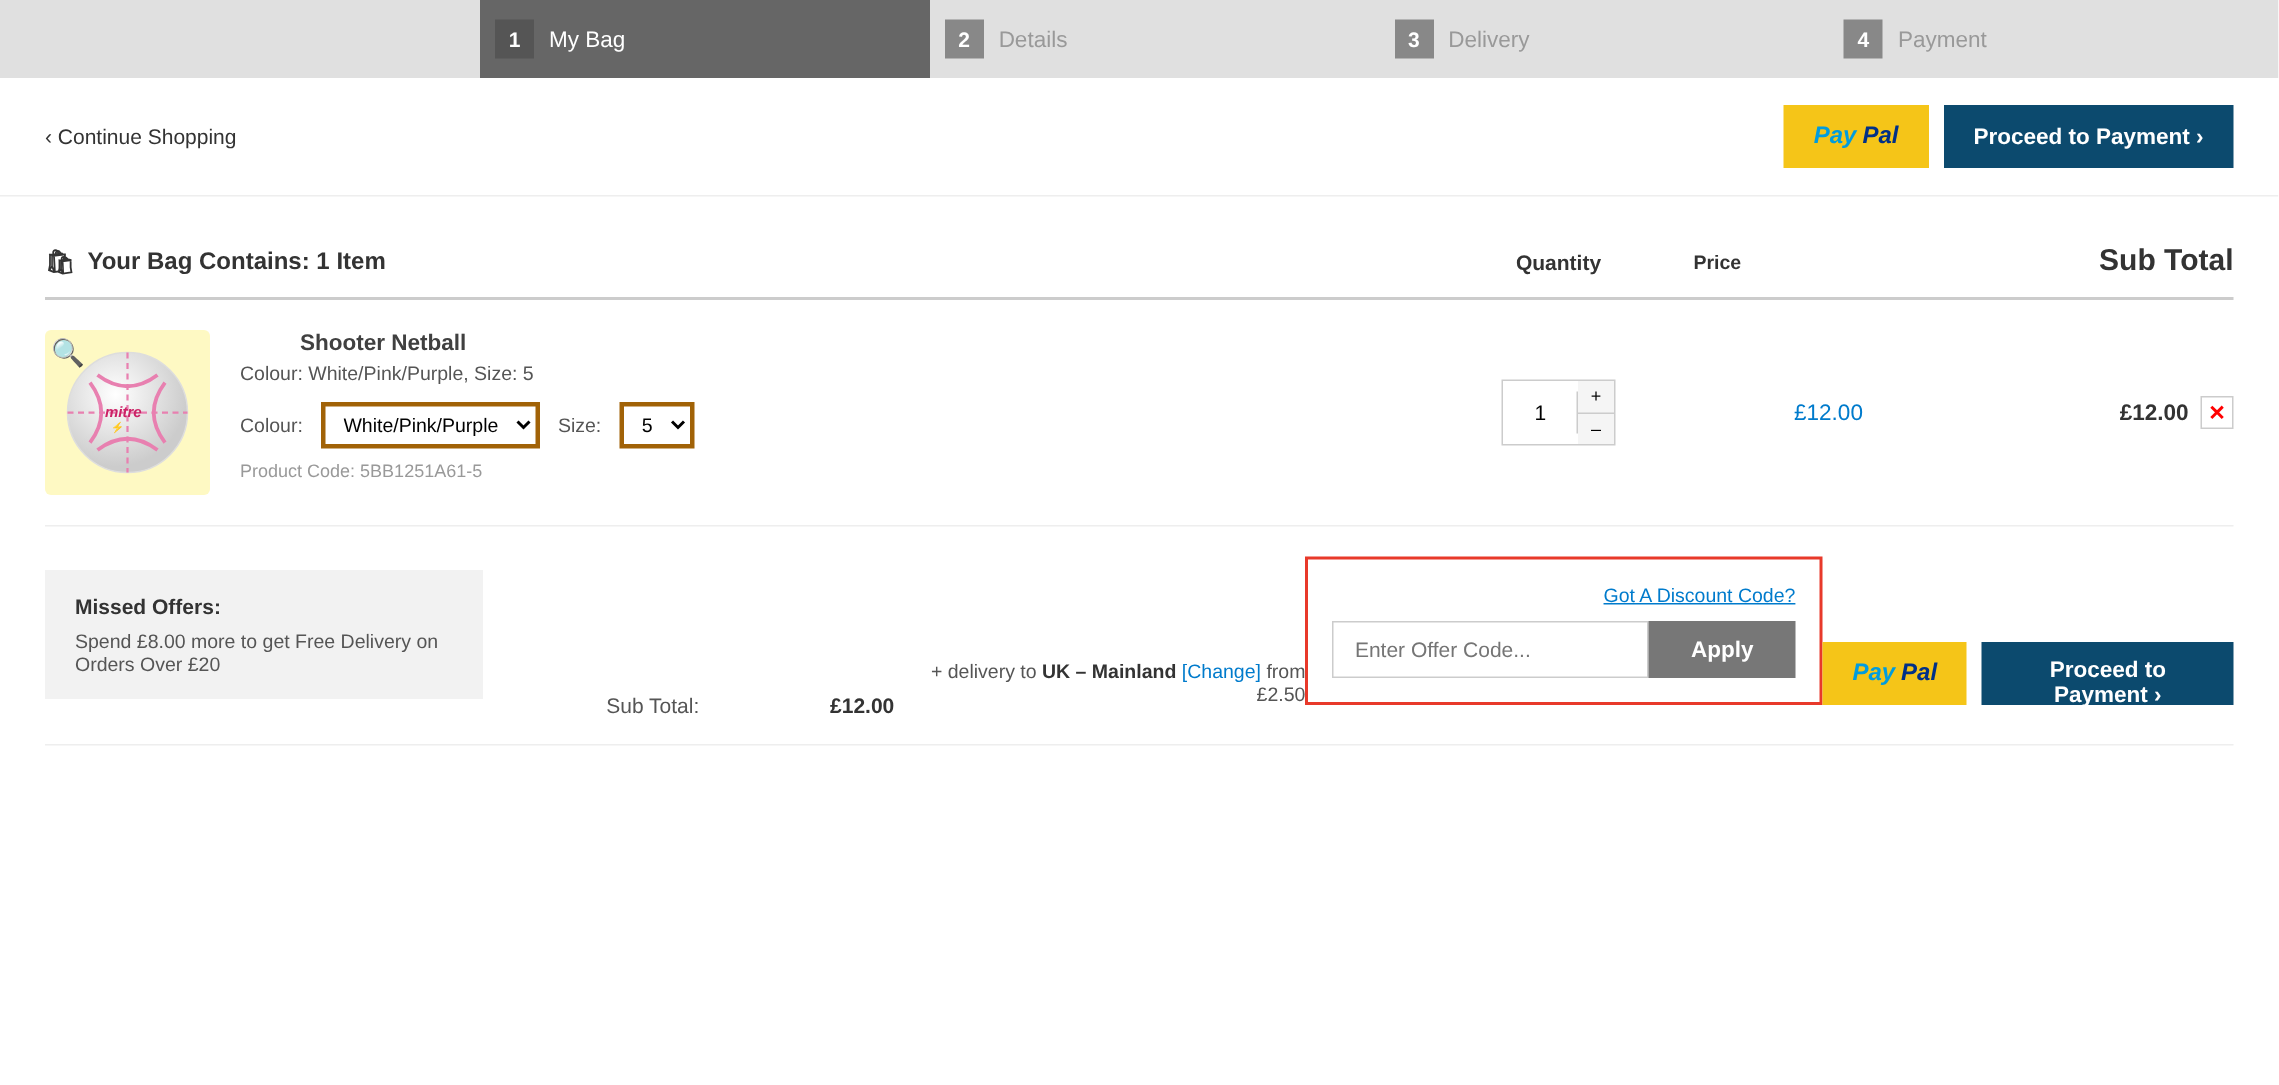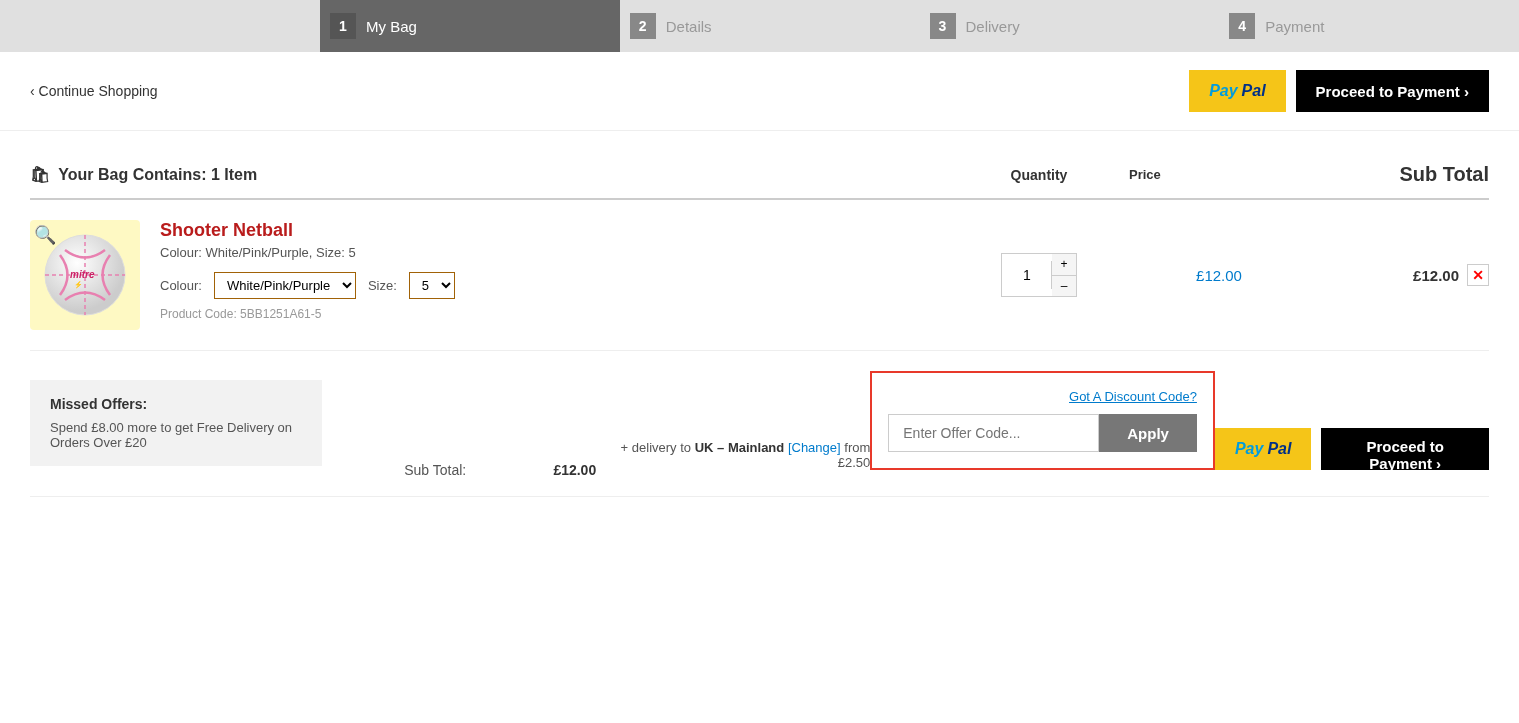--- a/index.html
+++ b/index.html
@@ -67,21 +67,21 @@
       font-size: 15px;
       font-weight: bold;
       display: flex;
       align-items: center;
       gap: 4px;
       height: 42px;
     }
     .paypal-text-pay { color: #009cde; font-weight: bold; font-size: 16px; font-style: italic; }
     .paypal-text-pal { color: #003087; font-weight: bold; font-size: 16px; font-style: italic; }
     .btn-proceed {
-      background: #000000;
+      background: #0c4a6e;
       border: none;
       padding: 10px 20px;
       color: #fff;
       font-size: 15px;
       font-weight: bold;
       cursor: pointer;
       height: 42px;
     }
 
     
@@ -140,32 +140,32 @@
     .product-image svg { width: 90px; height: 90px; }
     .search-icon-overlay {
       position: absolute;
       top: 4px;
       left: 4px;
       font-size: 18px;
       color: #333;
       cursor: pointer;
     }
     .product-details { flex: 1; }
-    .product-name { font-size: 18px; font-weight: bold; color: #b91c1c; margin-bottom: 4px; }
+    .product-name { font-size: 15px; font-weight: bold; color: #404040; margin-bottom: 4px; margin-left: 40px; }
     .product-variant { font-size: 13px; color: #555; margin-bottom: 12px; }
     .product-selectors {
       display: flex;
       align-items: center;
       gap: 12px;
       margin-bottom: 8px;
     }
     .selector-label { font-size: 13px; color: #555; }
     .selector-label span { color: #007bcc; }
     select {
-      border: 1px solid #a16207;
+      border: 3px solid #a16207;
       padding: 4px 8px;
       font-size: 13px;
       cursor: pointer;
       background: #fff;
     }
     .product-code { font-size: 12px; color: #999; }
 
     
     .qty-col {
       width: 180px;

